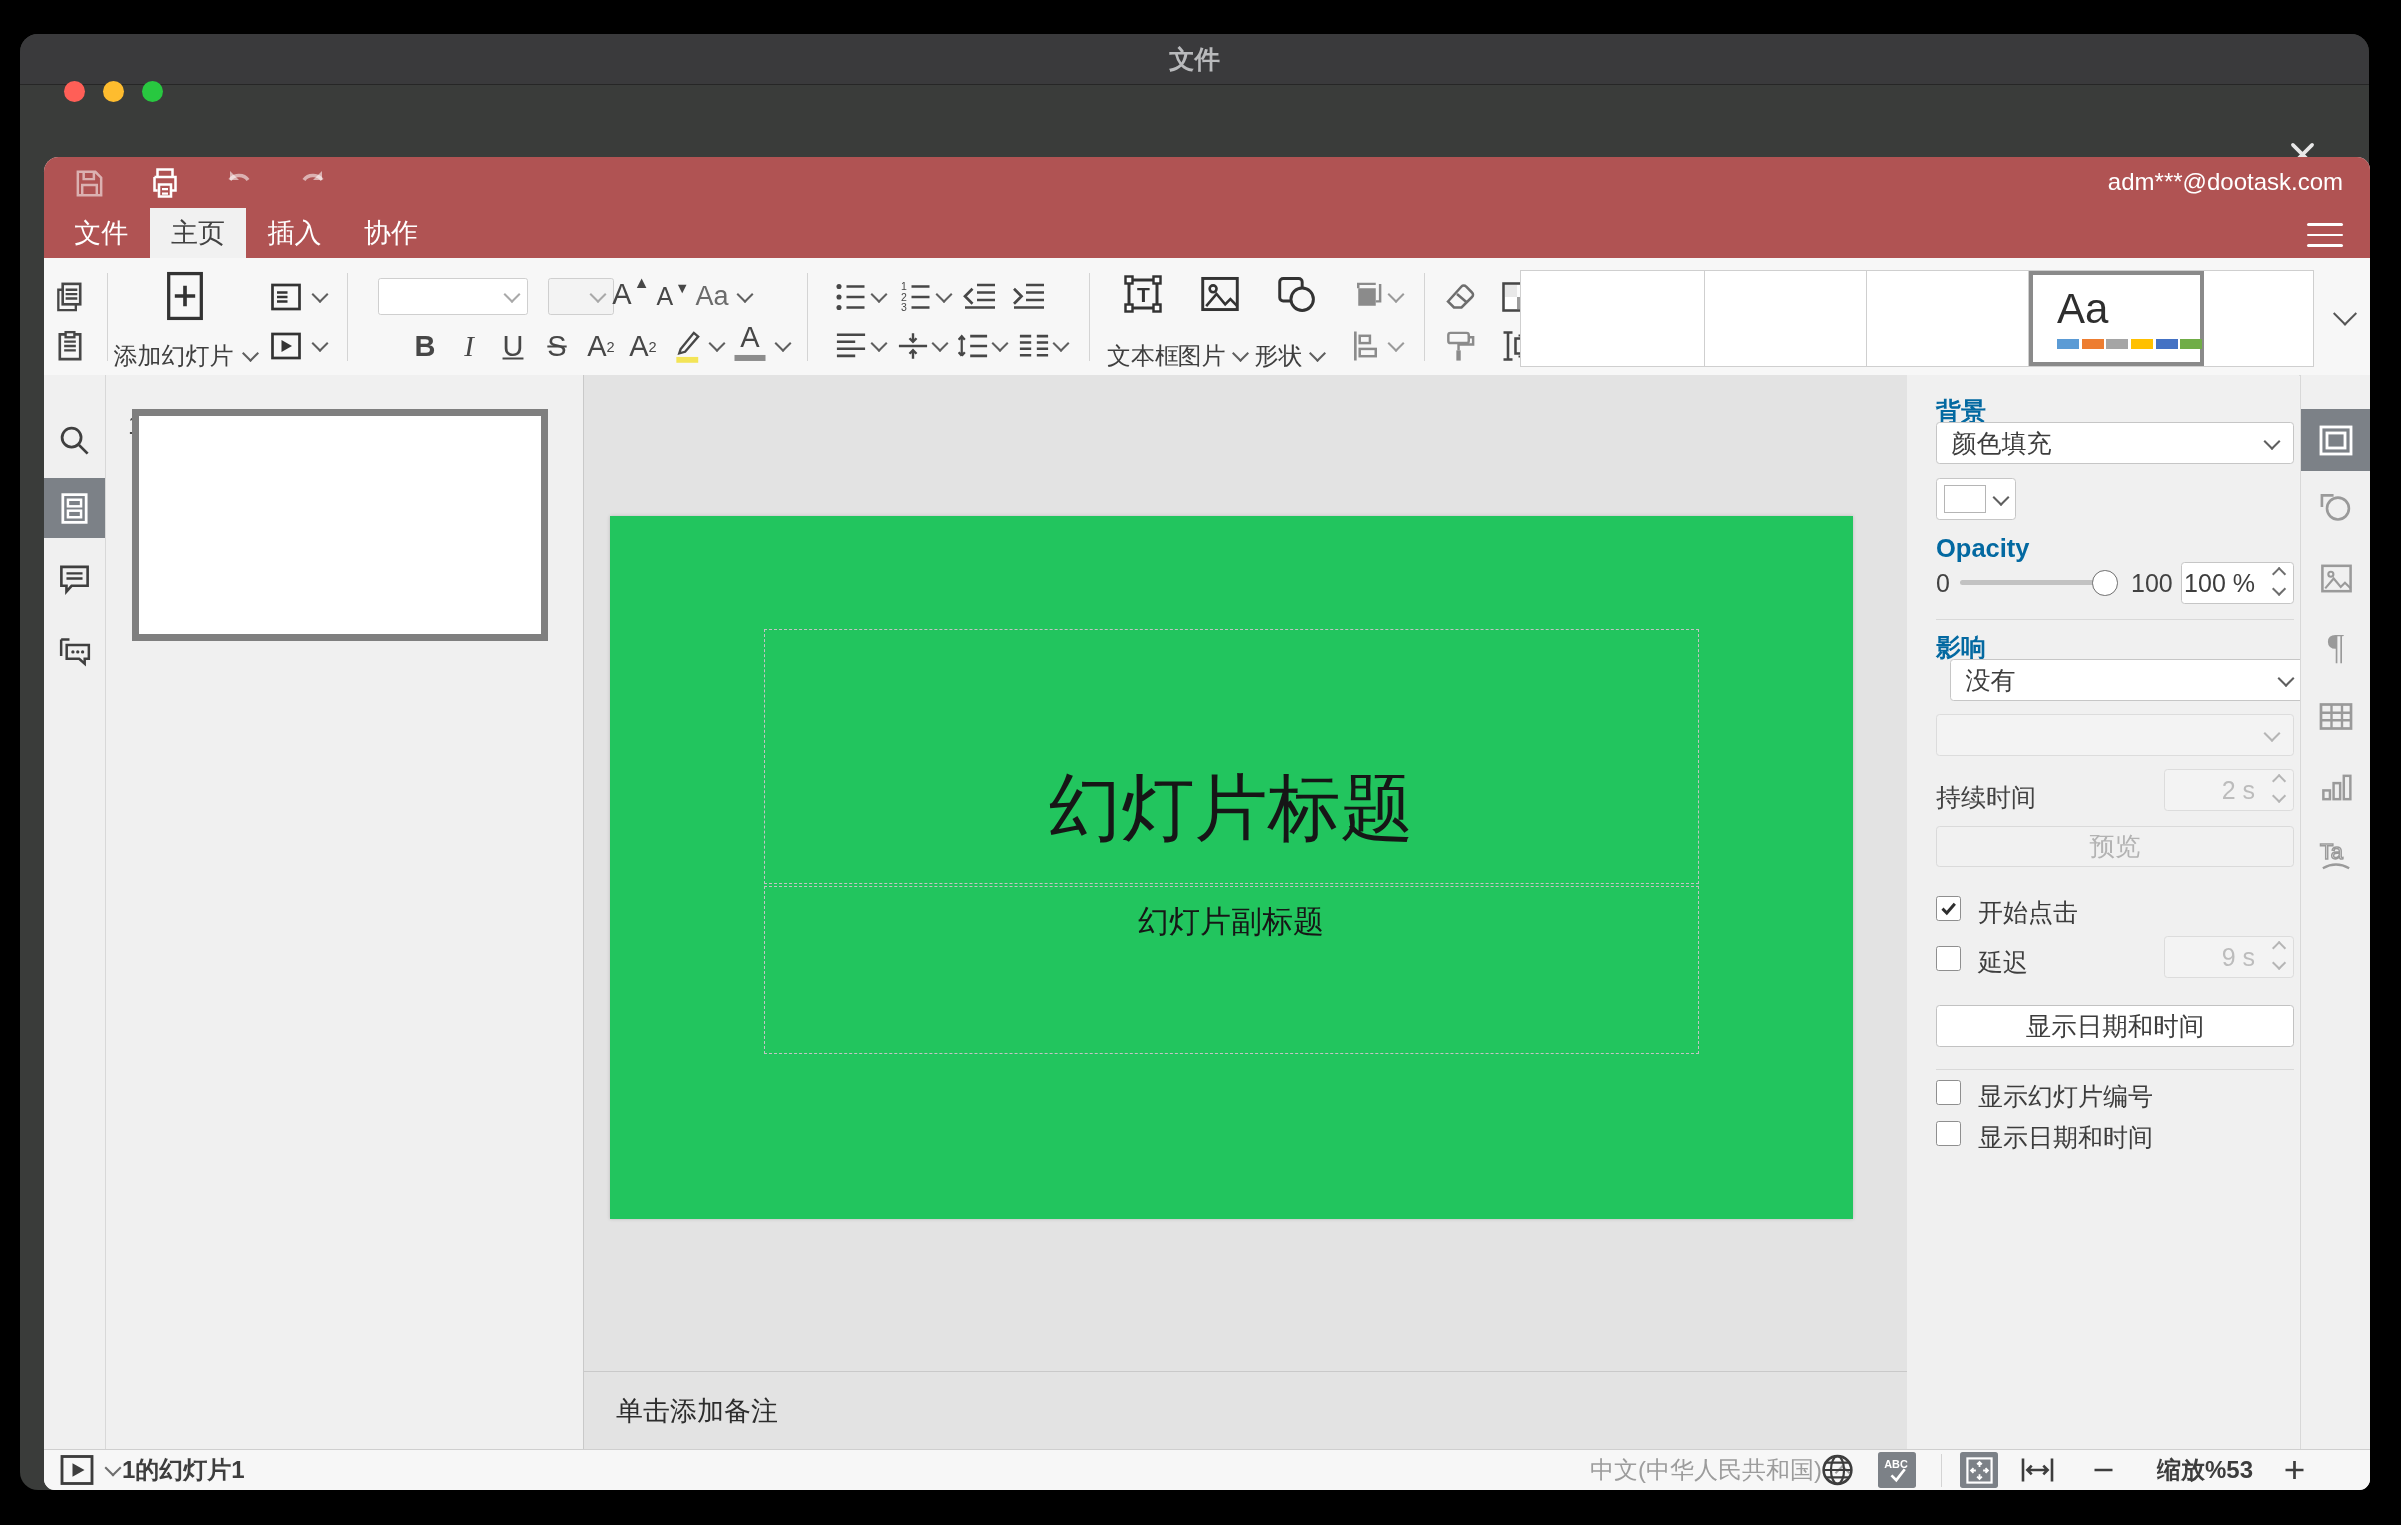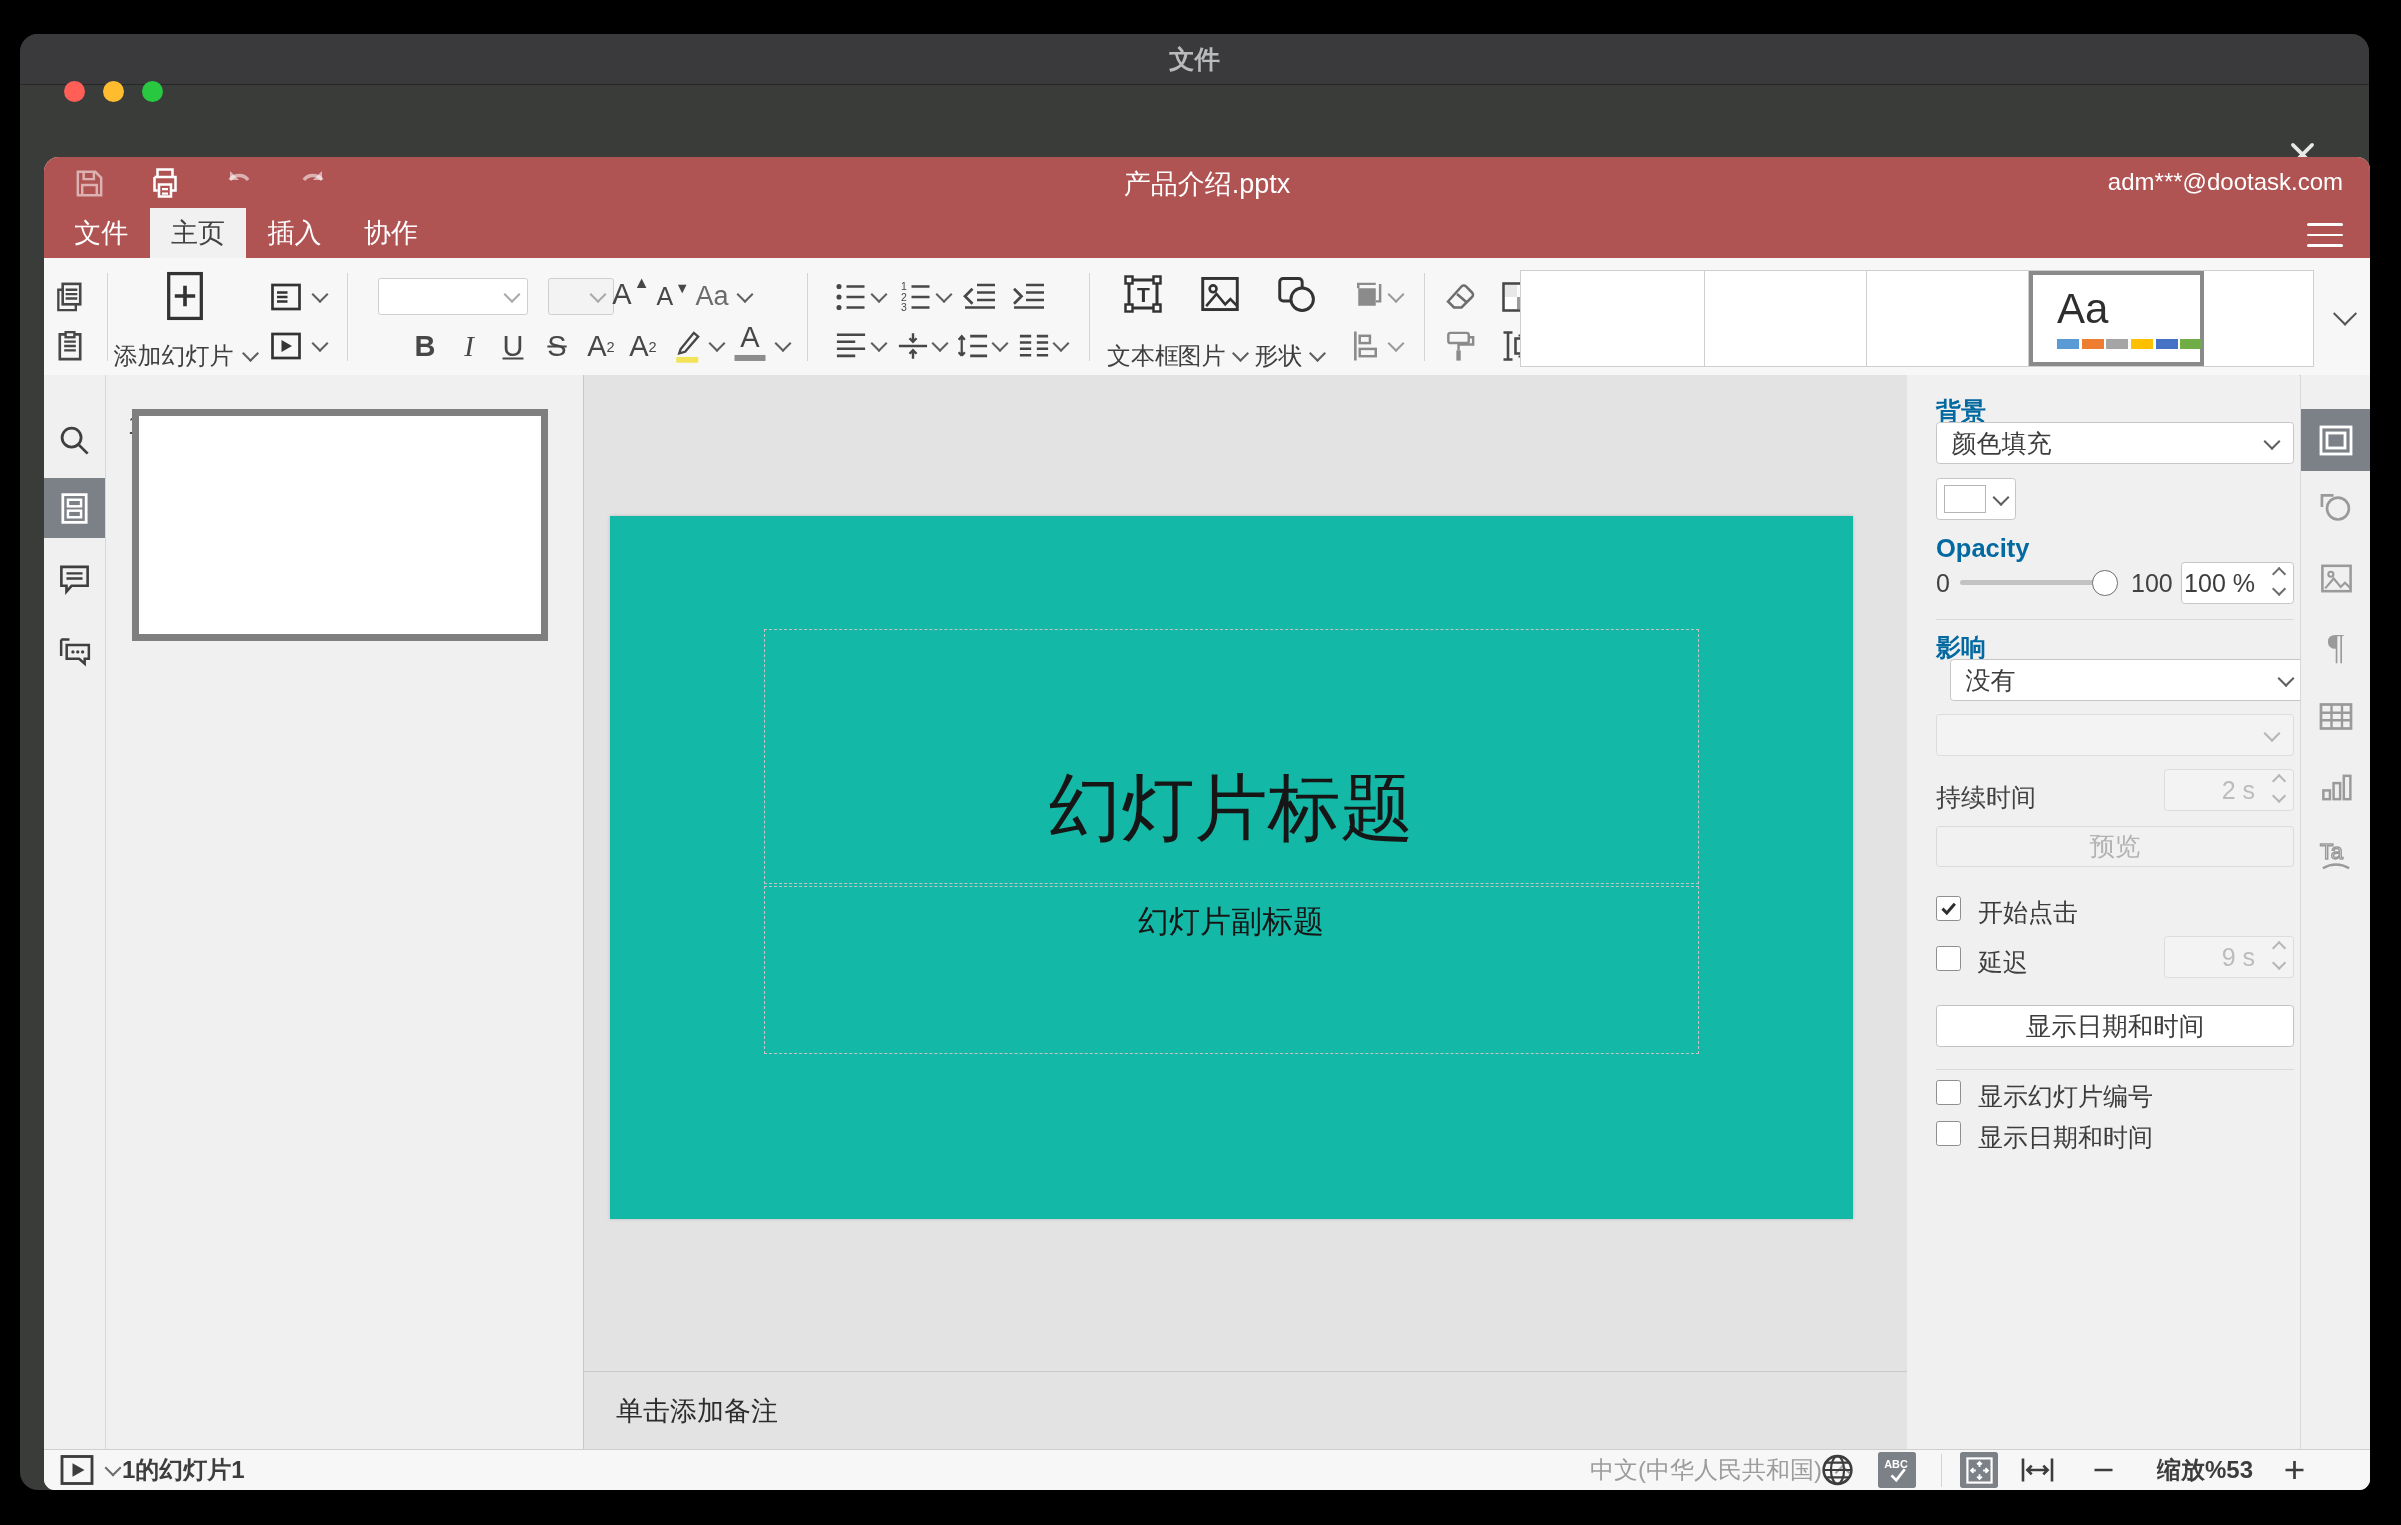--- a/index.html
+++ b/index.html
@@ -44,21 +44,21 @@
   
   .leftbar{position:absolute;left:0;top:218px;width:61px;bottom:41px;background:#f0f0f0;border-right:0.9px solid #d8d8d8;}
   .lbi{position:absolute;left:0;width:61px;height:60px;display:flex;align-items:center;justify-content:center;}
   .lbi.active{background:#7c8187;}
   
   .thumbs{position:absolute;left:62px;top:218px;width:478px;bottom:41px;background:#f0f0f0;border-right:1.8px solid #c9c9c9;box-sizing:border-box;}
   .thumb-num{position:absolute;left:22px;top:36px;font-size:25px;color:#4a4a4a;}
   .thumb{position:absolute;left:25.5px;top:34px;width:416px;height:232px;background:#fff;border:7.3px solid #7f7f7f;box-sizing:border-box;}
   
   .canvas{position:absolute;left:540px;top:218px;width:1323px;height:996px;background:#e3e3e3;}
-  .slide{position:absolute;left:25.5px;top:141px;width:1243px;height:703px;background:#14b8a6;box-shadow:0 0 3.6px rgba(0,0,0,.18);}
+  .slide{position:absolute;left:25.5px;top:141px;width:1243px;height:703px;background:#22c55e;box-shadow:0 0 3.6px rgba(0,0,0,.18);}
   .ph{position:absolute;left:154px;width:935px;border:1.8px dashed #c3c3c3;box-sizing:border-box;display:flex;justify-content:center;}
   .ph-title{top:113px;height:255px;align-items:flex-end;}
   .slide-title{font-size:73px;color:#161616;margin-bottom:24px;white-space:nowrap;}
   .ph-sub{top:370px;height:168px;align-items:flex-start;}
   .slide-sub{font-size:31px;color:#161616;margin-top:14px;}
   
   .notesbar{position:absolute;left:540px;top:1214px;width:1323px;height:78px;background:#e3e3e3;border-top:1.8px solid #c9c9c9;box-sizing:border-box;display:flex;align-items:center;}
   .notes-text{margin-left:32px;font-size:27px;color:#2d2d2d;}
   
   .rightpanel{position:absolute;left:1863px;top:218px;width:392px;bottom:41px;background:#f0f0f0;}
@@ -132,21 +132,20 @@
         <path d="M6 10 C8 6.5 15 5.5 18 10" fill="none" stroke="rgba(255,255,255,.55)" stroke-width="2.4"></path>
         <path d="M6 4 v6 h6 z" fill="rgba(255,255,255,.55)"></path>
       </svg>
     </div>
     <div class="qicon" style="left:249px">
       <svg width="36" height="36" viewBox="0 0 24 24">
         <path d="M18 10 C16 6.5 9 5.5 6 10" fill="none" stroke="rgba(255,255,255,.55)" stroke-width="2.4"></path>
         <path d="M18 4 v6 h-6 z" fill="rgba(255,255,255,.55)"></path>
       </svg>
     </div>
-    <div class="doc-title">产品介绍.pptx</div>
     <div class="account">adm***@dootask.com</div>
     <div class="tabs">
       <div class="tab">文件</div>
       <div class="tab active">主页</div>
       <div class="tab">插入</div>
       <div class="tab">协作</div>
     </div>
     <div class="hamburger">
       <span></span>
         <span></span>

